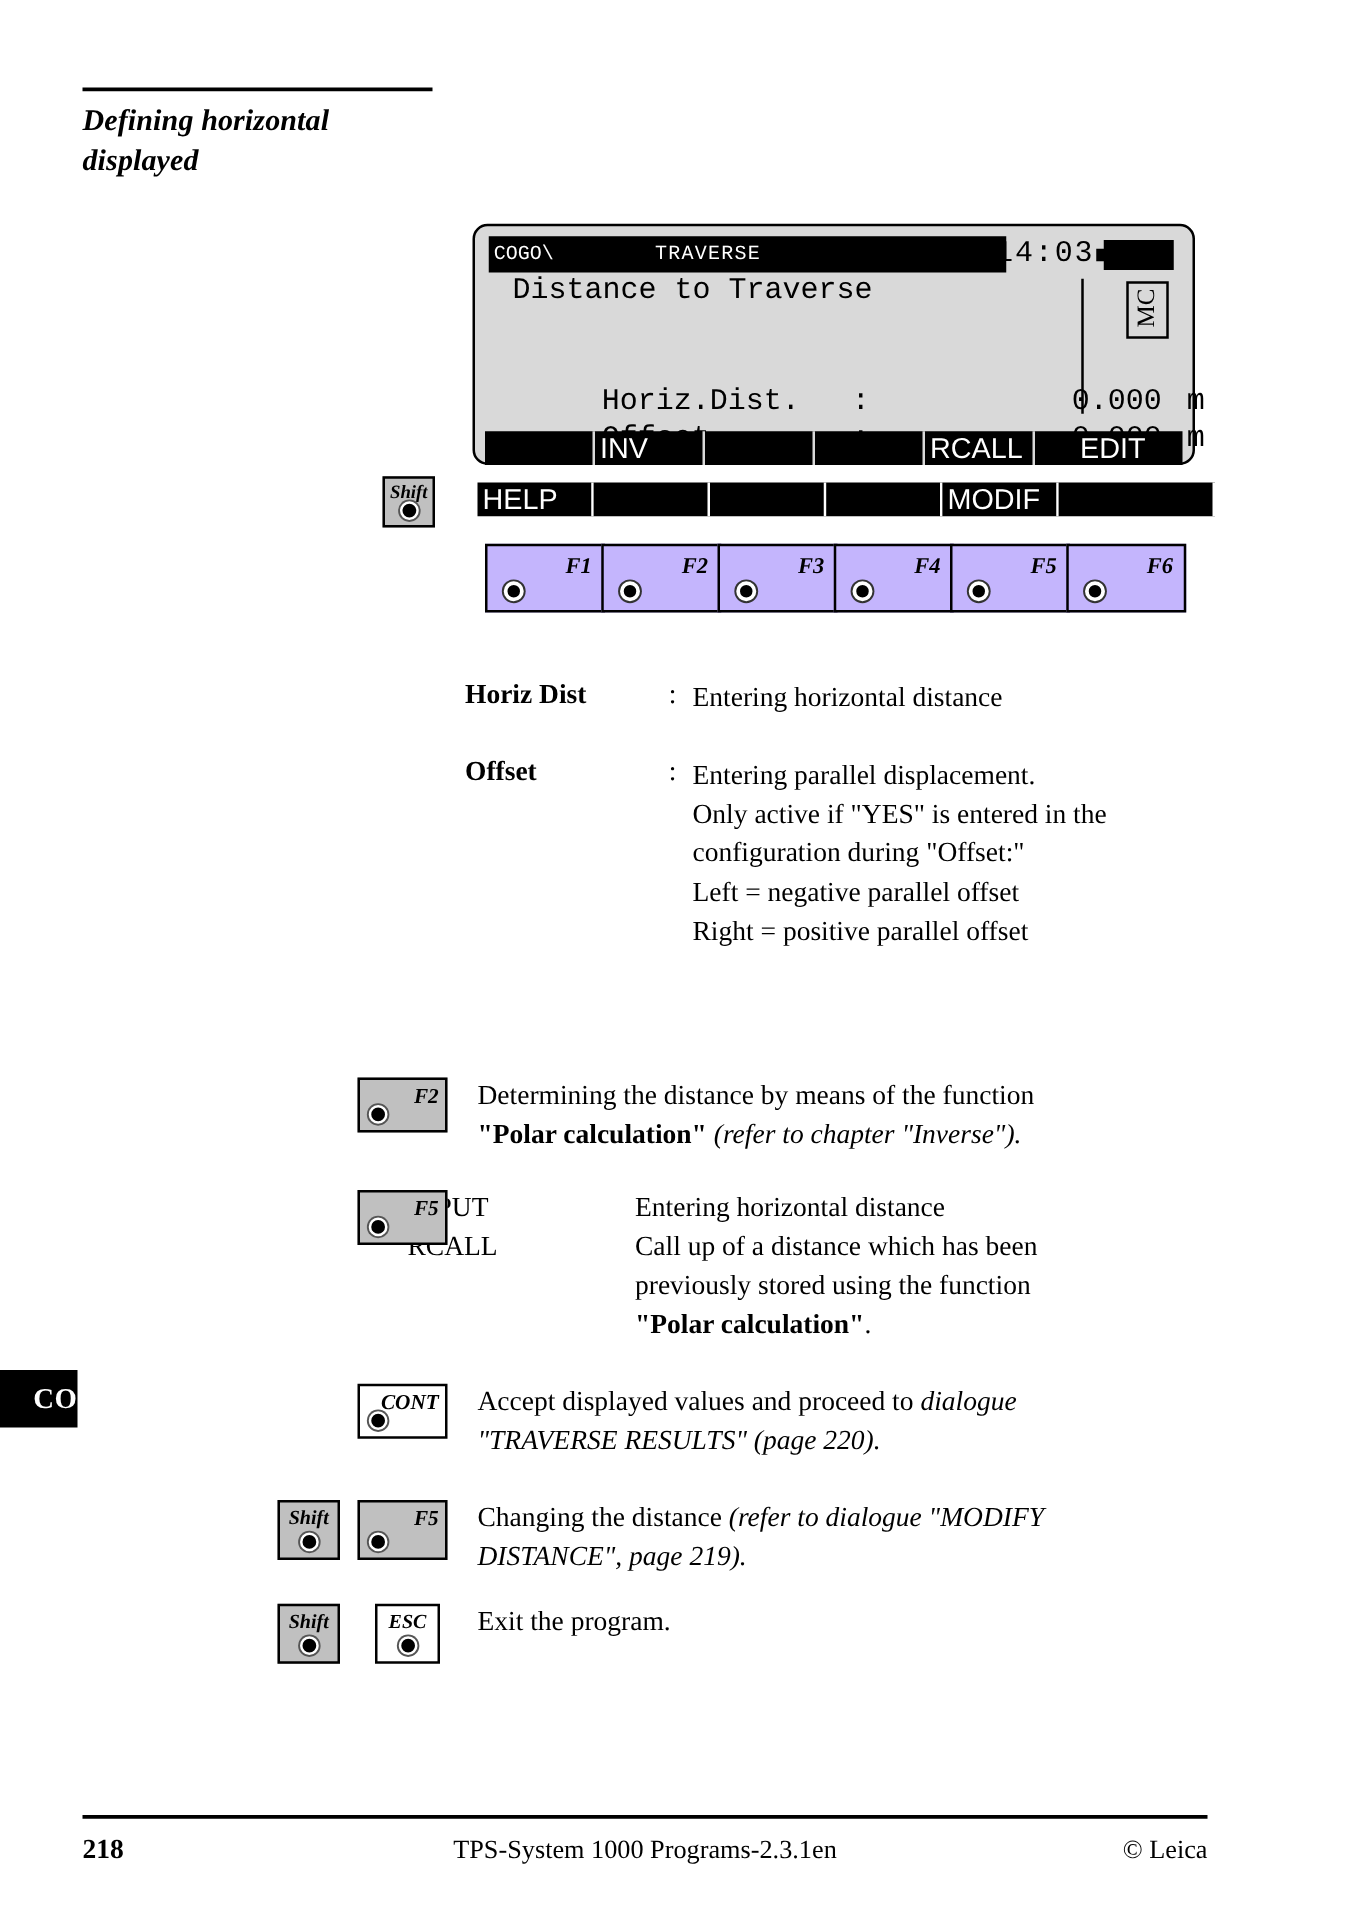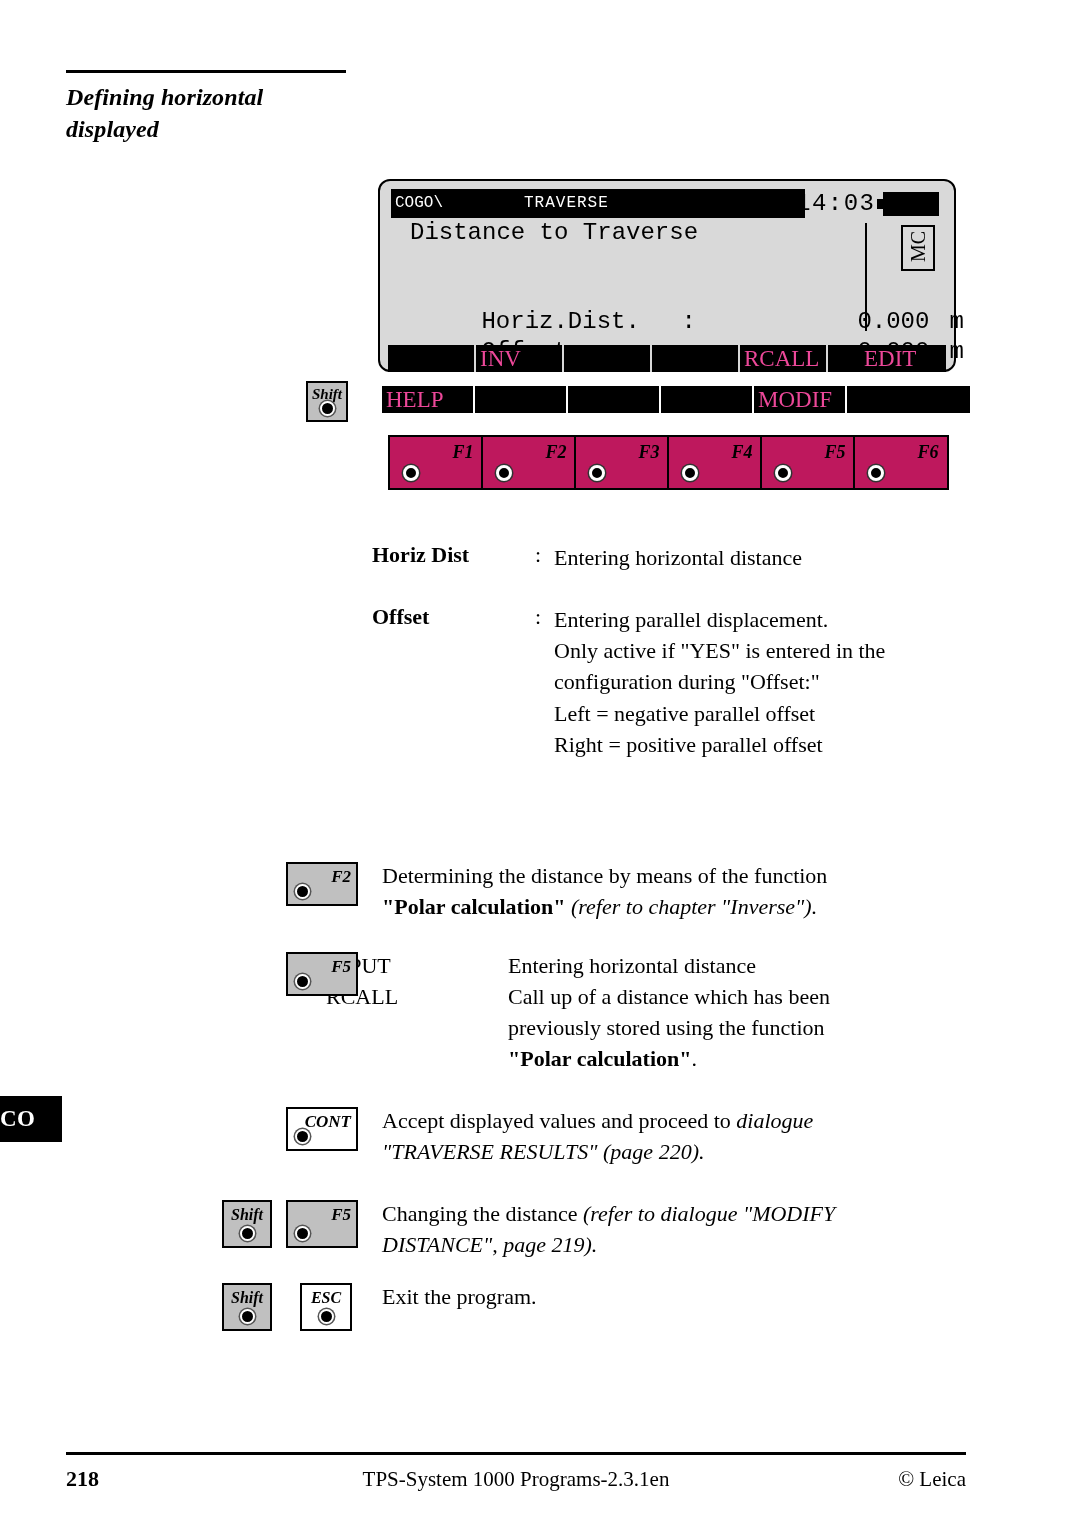--- a/index.html
+++ b/index.html
@@ -163,22 +163,22 @@
   }
   #softkey-row-shift {
     left: 382px;
     top: 386px;
     width: 590px;
     height: 27px;
   }
   .softkey {
     flex: 1 1 0;
     background: #000;
-    color: #ec4899;
-    font-family: Liberation Serif, serif;
+    color: #ffffff;
+    font-family: Liberation Sans, sans-serif;
     font-size: 23px;
     line-height: 27px;
     padding-left: 4px;
     box-sizing: border-box;
     border-right: 2px solid #d9d9d9;
     white-space: pre;
     overflow: hidden;
   }
   #softkey-row-shift .softkey { border-right: 2px solid #ffffff; }
   .softkey:last-child { border-right: none; padding-left: 36px; }
@@ -222,21 +222,21 @@
     position: absolute;
     left: 388px;
     top: 435px;
     width: 558px;
     height: 55px;
     display: flex;
   }
   #fkey-strip .fkey {
     flex: 1 1 0;
     position: relative;
-    background: #be185d;
+    background: #c4b5fd;
     border: 2.5px solid #000;
     margin-right: -2.5px;
     box-sizing: border-box;
   }
   #fkey-strip .fkey .kc-label {
     position: absolute; right: 8px; top: 5px;
     font-family: "Liberation Serif", serif;
     font-weight: bold; font-style: italic; font-size: 18px;
   }
   #fkey-strip .fkey .kc-dot {
@@ -295,21 +295,21 @@
     position: absolute;
     left: 0;
     top: 1096px;
     width: 62px;
     height: 46px;
     background: #000;
     color: #fff;
     font-size: 23px;
     font-weight: bold;
     line-height: 46px;
-    text-align: left;
+    text-align: right;
     letter-spacing: .5px;
   }
 
   
   #footer-rule {
     position: absolute;
     left: 66px;
     top: 1452px;
     width: 900px;
     height: 3px;

